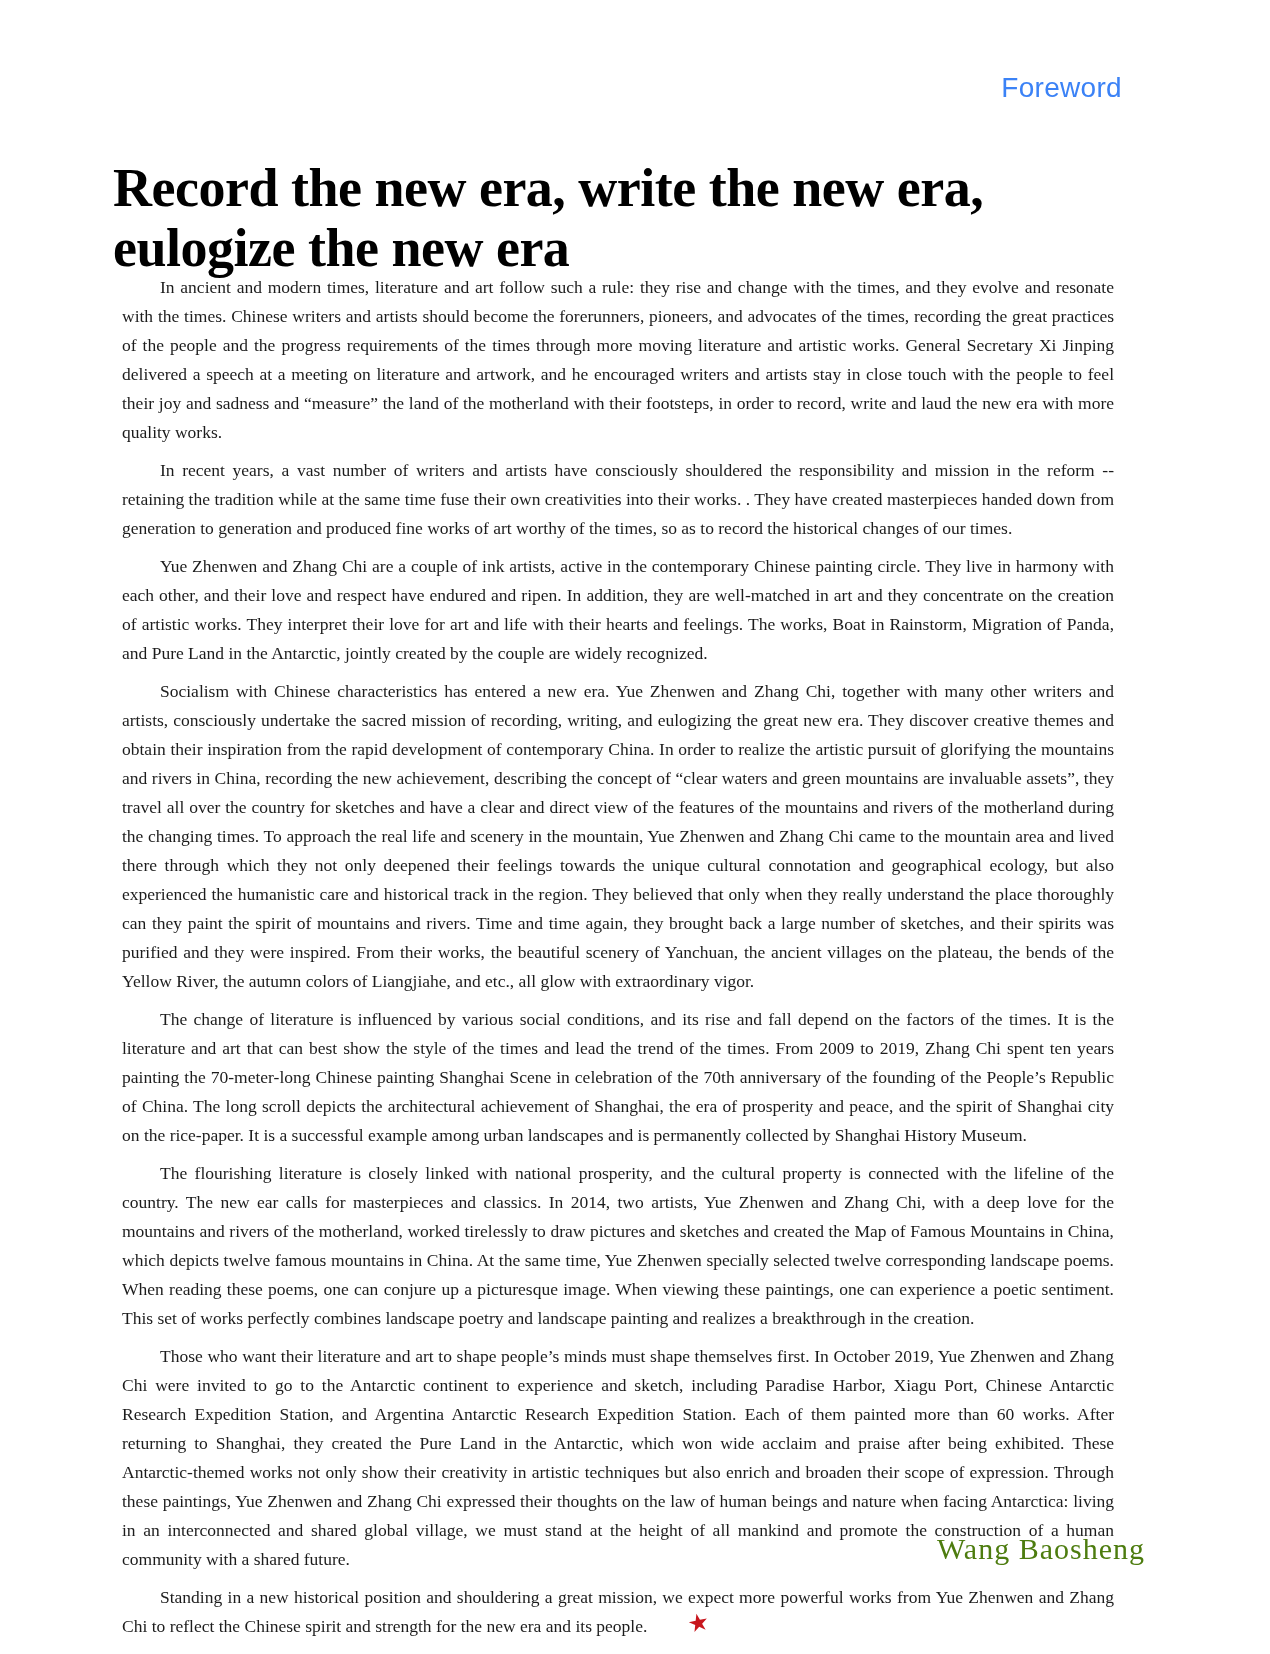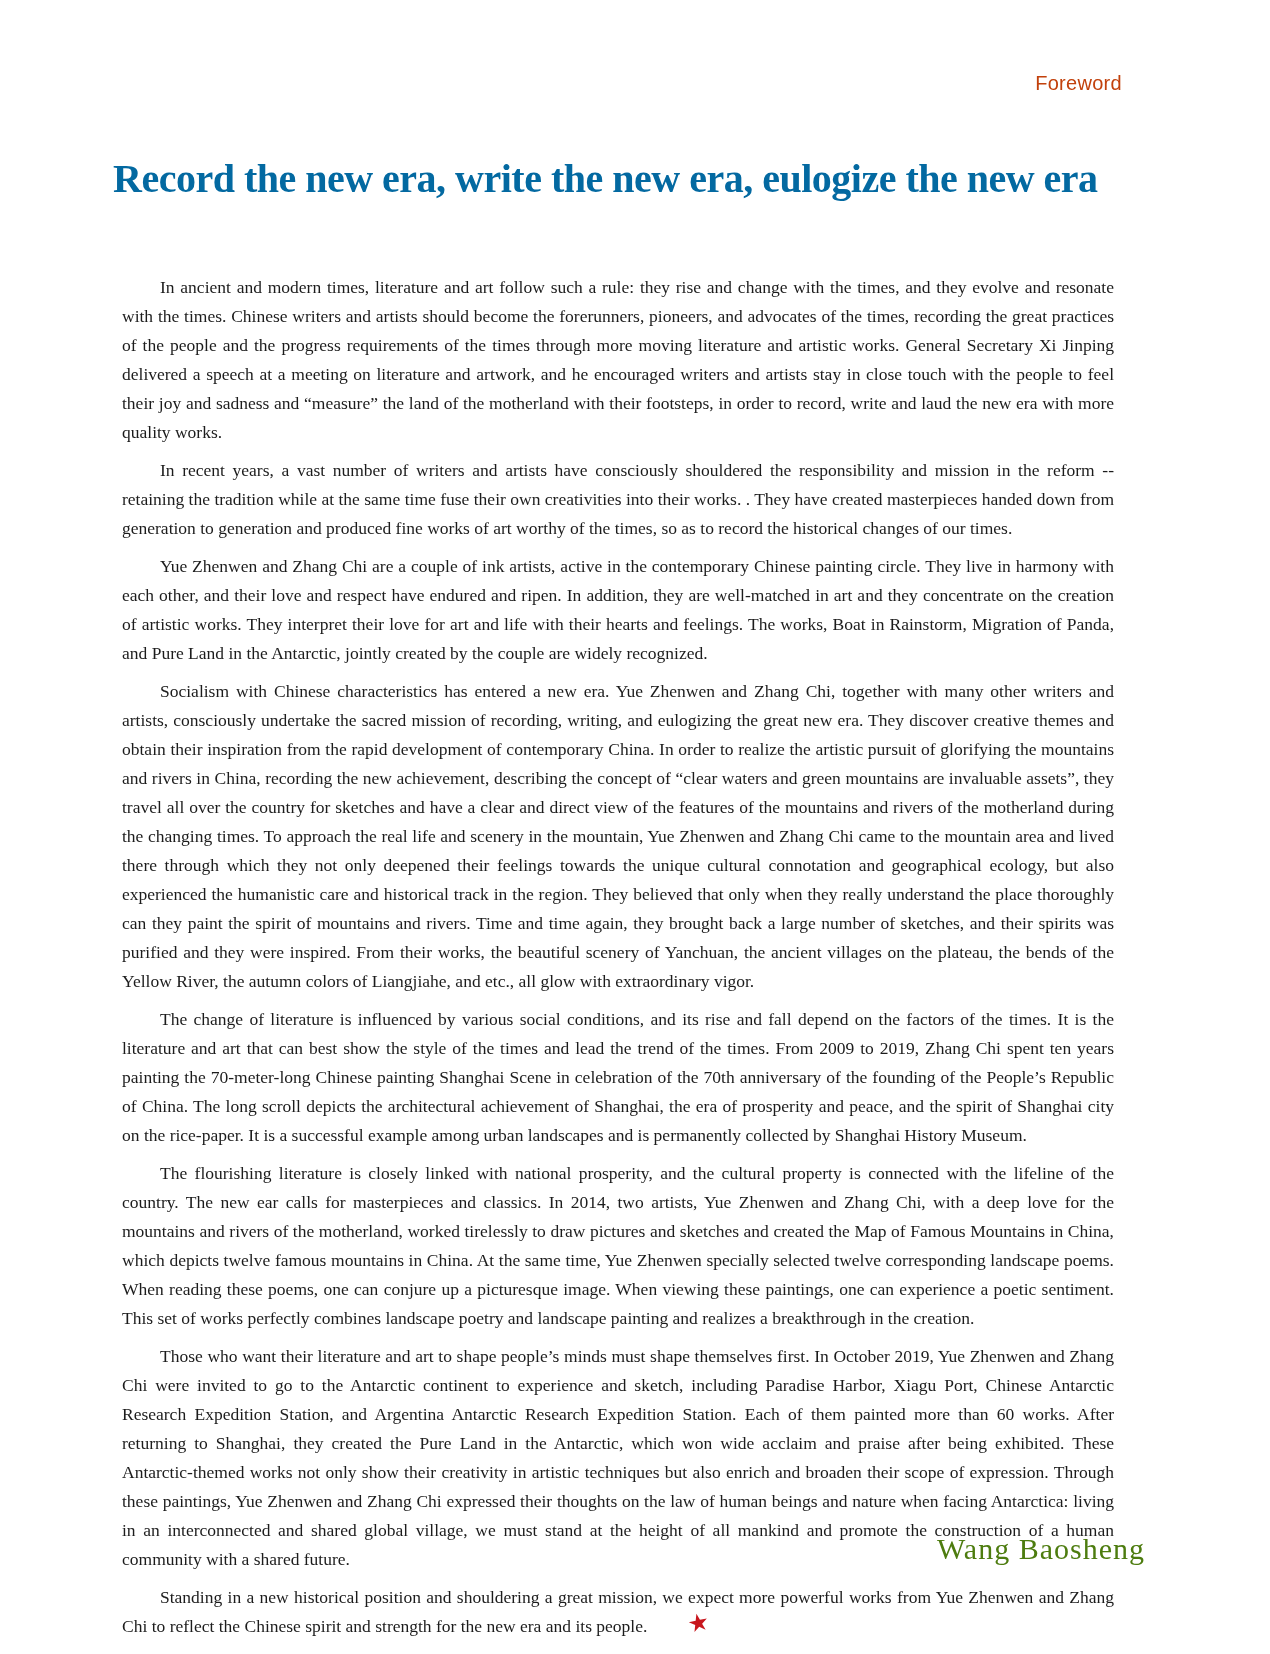--- a/index.html
+++ b/index.html
@@ -16,35 +16,35 @@
   .page {
     position: absolute;
     inset: 0;
     background: #ffffff;
   }
   .corner-label {
     position: absolute;
     top: 72px;
     right: 148px;
     font-family: "Liberation Sans", sans-serif;
-    font-size: 20px;
-    color: #c2410c;
+    font-size: 28px;
+    color: #3b82f6;
     letter-spacing: 0.3px;
   }
   .page-title {
     position: absolute;
     left: 113px;
     top: 122px;
     width: 1012px;
     font-family: "Liberation Serif", serif;
     font-weight: bold;
-    font-size: 40px;
+    font-size: 54px;
     line-height: 60px;
     letter-spacing: -0.5px;
-    color: #0369a1;
+    color: #000000;
   }
   .foreword-body {
     position: absolute;
     left: 113px;
     top: 264px;
     width: 1010px;
     font-size: 17.5px;
     line-height: 29px;
     text-align: justify;
     color: #1c1c1c;

